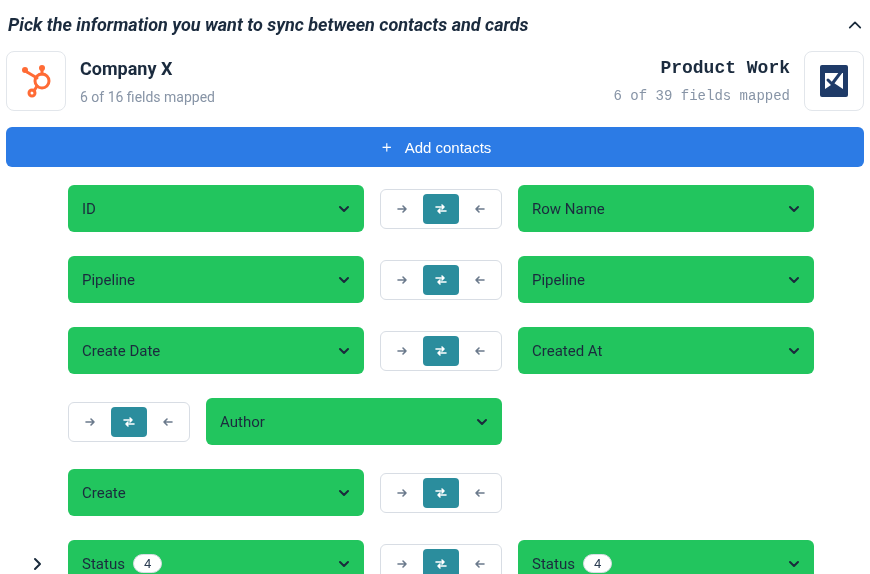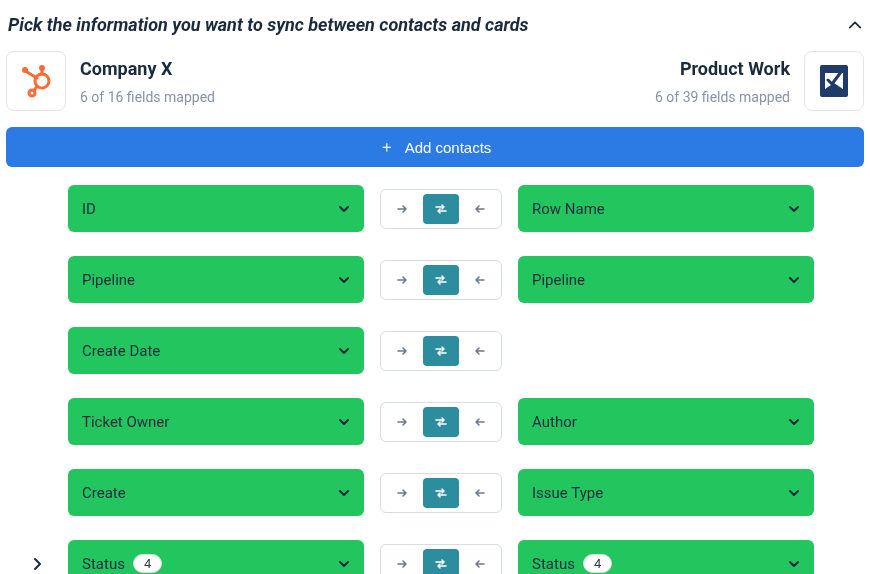--- a/index.html
+++ b/index.html
@@ -37,20 +37,21 @@
       padding: 0 0 16px 0;
     }
     .app-block {
       display: flex;
       align-items: center;
       gap: 14px;
     }
     .app-block.right {
       flex-direction: row-reverse;
       text-align: right;
+      font-family: Liberation Mono, monospace;
     }
     .app-logo-box {
       width: 60px;
       height: 60px;
       border: 1px solid #e2e6eb;
       border-radius: 8px;
       display: flex;
       align-items: center;
       justify-content: center;
       background: #fff;
@@ -310,30 +311,30 @@
           <svg width="16" height="16" viewBox="0 0 16 16">
             <path d="M3 6 L11 6 M9 4 L11 6 L9 8 M13 10 L5 10 M7 8 L5 10 L7 12" fill="none" stroke="currentColor" stroke-width="1.6" stroke-linecap="round" stroke-linejoin="round"></path>
           </svg>
         </button>
         <button class="dir-btn">
           <svg width="14" height="14" viewBox="0 0 14 14">
             <path d="M11 7 L3 7 M6 4 L3 7 L6 10" fill="none" stroke="currentColor" stroke-width="1.6" stroke-linecap="round" stroke-linejoin="round"></path>
           </svg>
         </button>
       </div>
-    </div>
-    <div class="map-row">
-      <div class="field-select">
-        <span class="field-label">
-          <span>Ticket Owner</span>
-        </span>
-        <svg class="chev-down" width="12" height="12" viewBox="0 0 12 12">
-          <path d="M2 4 L6 8 L10 4" fill="none" stroke="currentColor" stroke-width="2" stroke-linecap="round" stroke-linejoin="round"></path>
-        </svg>
-      </div>
+      <div class="field-select">
+        <span class="field-label">
+          <span>Created At</span>
+        </span>
+        <svg class="chev-down" width="12" height="12" viewBox="0 0 12 12">
+          <path d="M2 4 L6 8 L10 4" fill="none" stroke="currentColor" stroke-width="2" stroke-linecap="round" stroke-linejoin="round"></path>
+        </svg>
+      </div>
+    </div>
+    <div class="map-row">
       <div class="dir-group">
         <button class="dir-btn">
           <svg width="14" height="14" viewBox="0 0 14 14">
             <path d="M3 7 L11 7 M8 4 L11 7 L8 10" fill="none" stroke="currentColor" stroke-width="1.6" stroke-linecap="round" stroke-linejoin="round"></path>
           </svg>
         </button>
         <button class="dir-btn active">
           <svg width="16" height="16" viewBox="0 0 16 16">
             <path d="M3 6 L11 6 M9 4 L11 6 L9 8 M13 10 L5 10 M7 8 L5 10 L7 12" fill="none" stroke="currentColor" stroke-width="1.6" stroke-linecap="round" stroke-linejoin="round"></path>
           </svg>
@@ -371,28 +372,20 @@
         <button class="dir-btn active">
           <svg width="16" height="16" viewBox="0 0 16 16">
             <path d="M3 6 L11 6 M9 4 L11 6 L9 8 M13 10 L5 10 M7 8 L5 10 L7 12" fill="none" stroke="currentColor" stroke-width="1.6" stroke-linecap="round" stroke-linejoin="round"></path>
           </svg>
         </button>
         <button class="dir-btn">
           <svg width="14" height="14" viewBox="0 0 14 14">
             <path d="M11 7 L3 7 M6 4 L3 7 L6 10" fill="none" stroke="currentColor" stroke-width="1.6" stroke-linecap="round" stroke-linejoin="round"></path>
           </svg>
         </button>
-      </div>
-      <div class="field-select">
-        <span class="field-label">
-          <span>Issue Type</span>
-        </span>
-        <svg class="chev-down" width="12" height="12" viewBox="0 0 12 12">
-          <path d="M2 4 L6 8 L10 4" fill="none" stroke="currentColor" stroke-width="2" stroke-linecap="round" stroke-linejoin="round"></path>
-        </svg>
       </div>
     </div>
     <div class="map-row">
       <span class="row-chevron">
         <svg width="14" height="14" viewBox="0 0 14 14">
           <path d="M5 2 L10 7 L5 12" fill="none" stroke="currentColor" stroke-width="2" stroke-linecap="round" stroke-linejoin="round"></path>
         </svg>
       </span>
       <div class="field-select">
         <span class="field-label">

